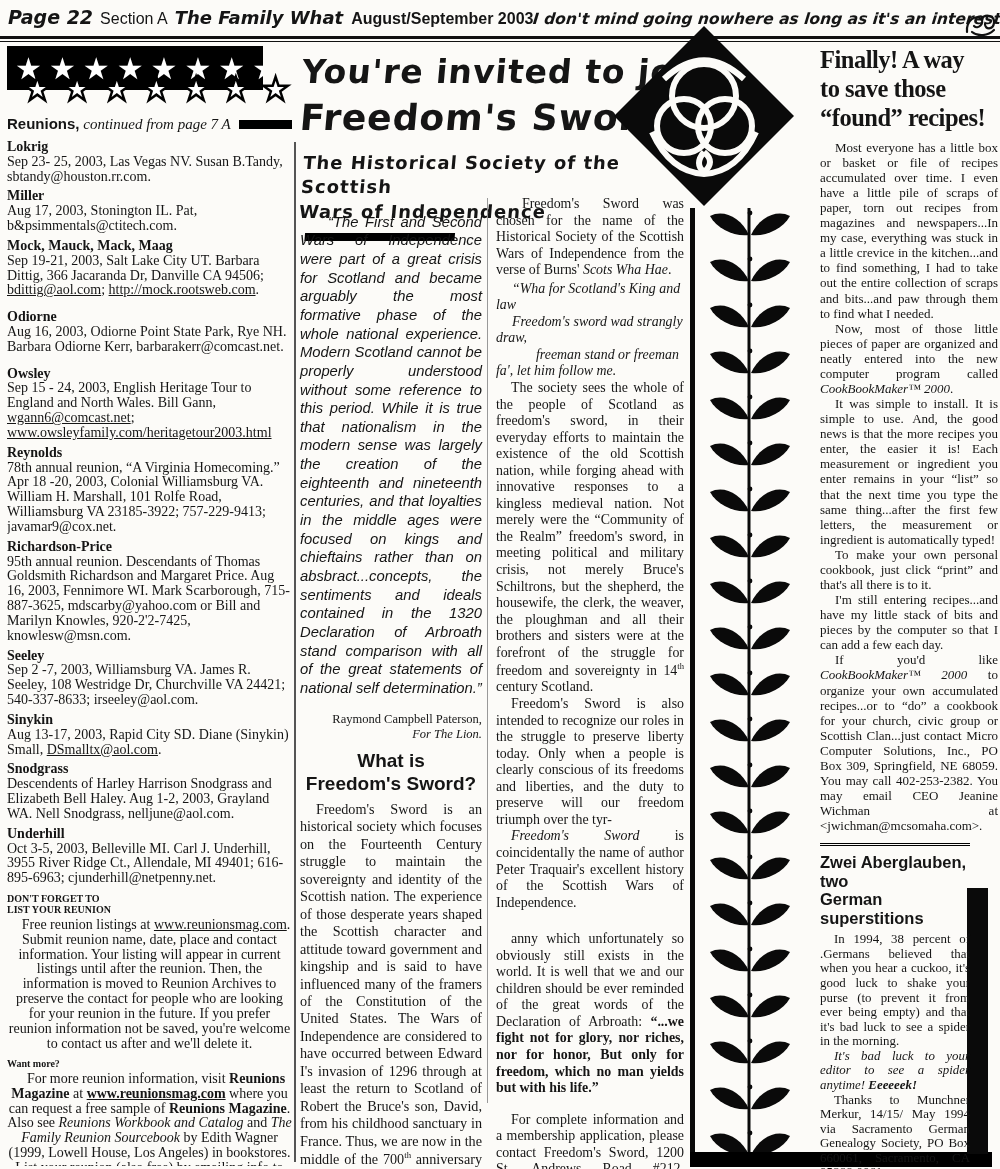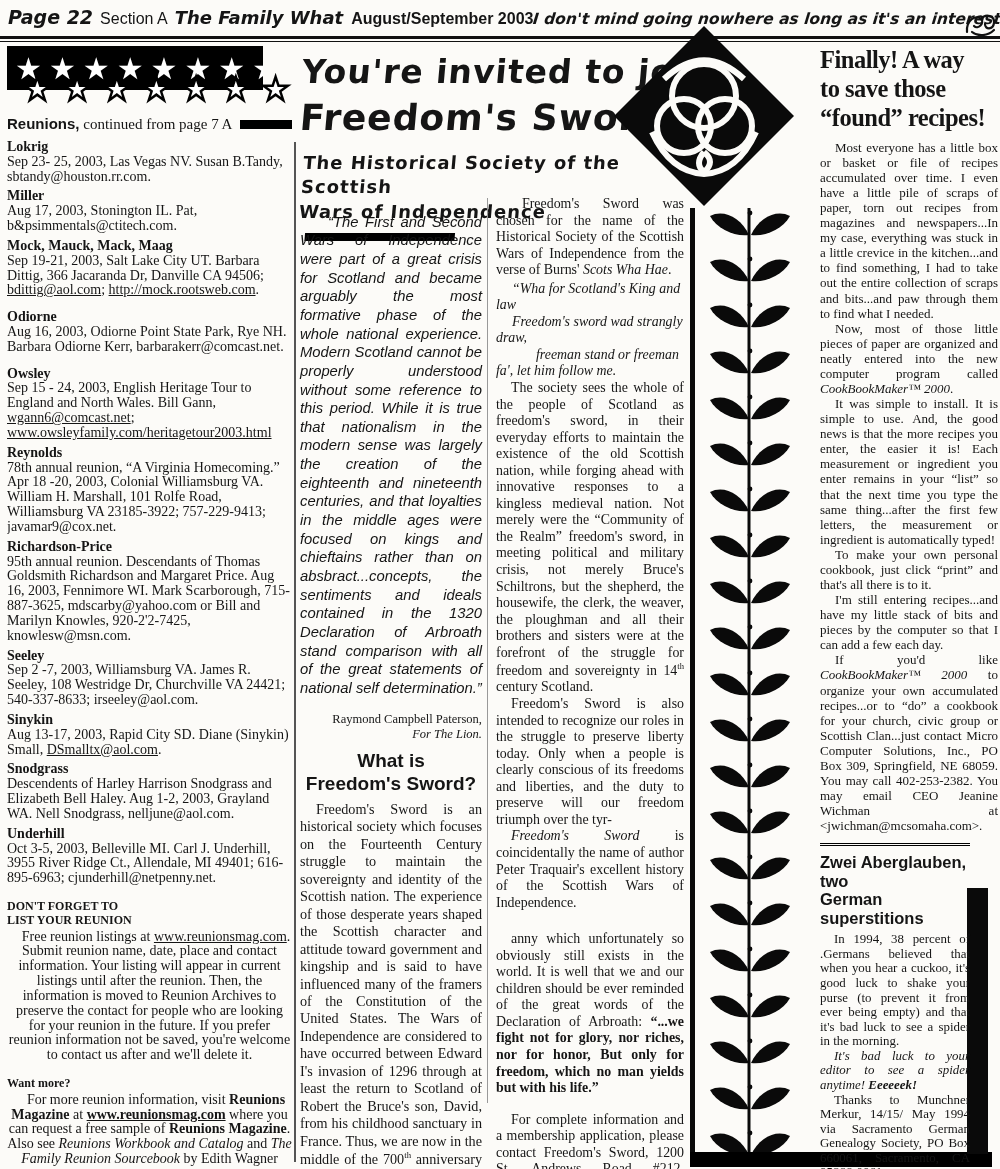--- a/index.html
+++ b/index.html
@@ -23,27 +23,27 @@
   
   .left-col { position:absolute; left:7px; top:46px; width:285px; height:1120px; overflow:hidden;
               font-size:14px; line-height:1.06; }
   .star-box { width:256px; margin-bottom:4px; }
   .star-band { height:44px; background:#000; color:#fff; font-size:30px; letter-spacing:7px;
                line-height:46px; padding-left:8px; overflow:hidden; }
   .star-row2 { margin-top:-18px; color:#fff; -webkit-text-stroke:2.5px #000; font-size:32px;
                letter-spacing:11px; line-height:34px; padding-left:16px; }
   .reunions-title { margin-top:10px; font-size:15px; white-space:nowrap; }
   .reunions-title .b { font-weight:bold; font-family:"Liberation Sans", sans-serif; }
-  .reunions-title .it { }
+  .reunions-title .it { font-style:italic; }
   .smudge { display:inline-block; width:66px; height:9px; background:#000; margin-left:8px; }
   .entries { margin-top:7px; }
   .entry { margin-bottom:5px; }
   .entry-name { font-weight:bold; font-size:14px; }
   .entry.gap { margin-top:12px; }
-  .left-heading { font-weight:bold; font-size:12px; line-height:1.15; white-space:pre-line; margin-top:14px; }
+  .left-heading { font-weight:bold; font-size:10px; line-height:1.15; white-space:pre-line; margin-top:7px; }
   .left-para { text-indent:13px; margin-top:2px; text-align:center; }
   .u { text-decoration:underline; }
   .i { font-style:italic; }
   .b { font-weight:bold; }
   sup.s { font-size:0.62em; }
 
   
   .vrule-left { position:absolute; left:294px; top:142px; width:2px; height:1020px; background:#555; }
   .vrule-mid  { position:absolute; left:487px; top:198px; width:1px; height:905px; background:#999; }
 

